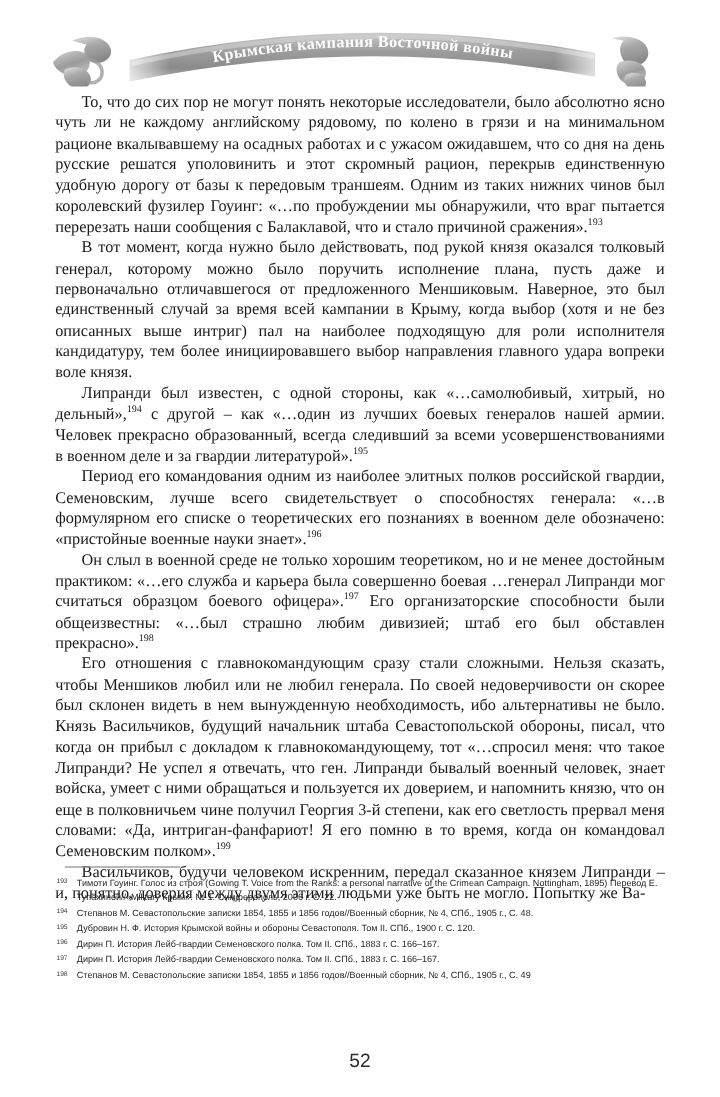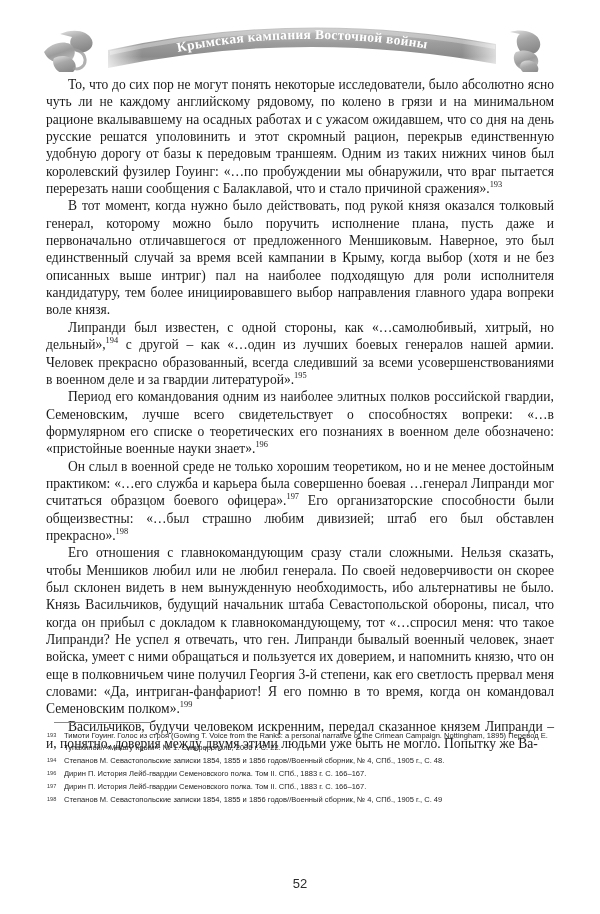--- a/index.html
+++ b/index.html
@@ -116,21 +116,21 @@
   }
 
   
   .page-number {
     position: absolute;
     left: 0;
     top: 876px;
     width: 600px;
     text-align: center;
     font-family: "Liberation Sans", "DejaVu Sans", sans-serif;
-    font-size: 13px;
+    font-size: 16px;
     color: #2b2b2b;
   }
 </style>
 </head>
 <body>
 
 <div class="page">
 
   <div class="header-banner">
     <svg class="banner-svg" width="600" height="62" viewBox="0 0 600 62">
@@ -195,21 +195,21 @@
   </div>
 
   <div class="content">
 
     <p class="para"><span>То, что до сих пор не могут понять некоторые исследователи, было абсолютно ясно чуть ли не каждому английскому рядовому, по колено в грязи и на минимальном рационе вкалывавшему на осадных работах и с ужасом ожидавшем, что со дня на день русские решатся уполовинить и этот скромный рацион, перекрыв единственную удобную дорогу от базы к передовым траншеям. Одним из таких нижних чинов был королевский фузилер Гоуинг: «…по пробуждении мы обнаружили, что враг пытается перерезать наши сообщения с Балаклавой, что и стало причиной сражения».</span><sup class="fn">193</sup></p>
 
     <p class="para"><span>В тот момент, когда нужно было действовать, под рукой князя оказался толковый генерал, которому можно было поручить исполнение плана, пусть даже и первоначально отличавшегося от предложенного Меншиковым. Наверное, это был единственный случай за время всей кампании в Крыму, когда выбор (хотя и не без описанных выше интриг) пал на наиболее подходящую для роли исполнителя кандидатуру, тем более инициировавшего выбор направления главного удара вопреки воле князя.</span></p>
 
     <p class="para"><span>Липранди был известен, с одной стороны, как «…самолюбивый, хитрый, но дельный»,</span><sup class="fn">194</sup><span> с другой – как «…один из лучших боевых генералов нашей армии. Человек прекрасно образованный, всегда следивший за всеми усовершенствованиями в военном деле и за гвардии литературой».</span><sup class="fn">195</sup></p>
 
-    <p class="para"><span>Период его командования одним из наиболее элитных полков российской гвардии, Семеновским, лучше всего свидетельствует о способностях вопреки: «…в формулярном его списке о теоретических его познаниях в военном деле обозначено: «пристойные военные науки знает».</span><sup class="fn">196</sup></p>
+    <p class="para"><span>Период его командования одним из наиболее элитных полков российской гвардии, Семеновским, лучше всего свидетельствует о способностях генерала: «…в формулярном его списке о теоретических его познаниях в военном деле обозначено: «пристойные военные науки знает».</span><sup class="fn">196</sup></p>
 
     <p class="para"><span>Он слыл в военной среде не только хорошим теоретиком, но и не менее достойным практиком: «…его служба и карьера была совершенно боевая …генерал Липранди мог считаться образцом боевого офицера».</span><sup class="fn">197</sup><span> Его организаторские способности были общеизвестны: «…был страшно любим дивизией; штаб его был обставлен прекрасно».</span><sup class="fn">198</sup></p>
 
     <p class="para"><span>Его отношения с главнокомандующим сразу стали сложными. Нельзя сказать, чтобы Меншиков любил или не любил генерала. По своей недоверчивости он скорее был склонен видеть в нем вынужденную необходимость, ибо альтернативы не было. Князь Васильчиков, будущий начальник штаба Севастопольской обороны, писал, что когда он прибыл с докладом к главнокомандующему, тот «…спросил меня: что такое Липранди? Не успел я отвечать, что ген. Липранди бывалый военный человек, знает войска, умеет с ними обращаться и пользуется их доверием, и напомнить князю, что он еще в полковничьем чине получил Георгия 3-й степени, как его светлость прервал меня словами: «Да, интриган-фанфариот! Я его помню в то время, когда он командовал Семеновским полком».</span><sup class="fn">199</sup></p>
 
     <p class="para"><span>Васильчиков, будучи человеком искренним, передал сказанное князем Липранди – и, понятно, доверия между двумя этими людьми уже быть не могло. Попытку же Ва-</span></p>
 
   </div>
 
   <div class="footnotes">
@@ -217,20 +217,24 @@
     <ol class="fn-list">
       <li class="fn-item">
         <span class="fn-num">193</span>
         <span class="fn-text">Тимоти Гоуинг. Голос из строя (Gowing T. Voice from the Ranks: a personal narrative of the Crimean Campaign. Nottingham, 1895) Перевод Е. Тупахиной//«Military Крым». № 1. Симферополь, 2006 г. С. 22.</span>
       </li>
       <li class="fn-item">
         <span class="fn-num">194</span>
         <span class="fn-text">Степанов М. Севастопольские записки 1854, 1855 и 1856 годов//Военный сборник, № 4, СПб., 1905 г., С. 48.</span>
       </li>
       <li class="fn-item">
+        <span class="fn-num">195</span>
+        <span class="fn-text">Дубровин Н. Ф. История Крымской войны и обороны Севастополя. Том II. СПб., 1900 г. С. 120.</span>
+      </li>
+      <li class="fn-item">
         <span class="fn-num">196</span>
         <span class="fn-text">Дирин П. История Лейб-гвардии Семеновского полка. Том II. СПб., 1883 г. С. 166–167.</span>
       </li>
       <li class="fn-item">
         <span class="fn-num">197</span>
         <span class="fn-text">Дирин П. История Лейб-гвардии Семеновского полка. Том II. СПб., 1883 г. С. 166–167.</span>
       </li>
       <li class="fn-item">
         <span class="fn-num">198</span>
         <span class="fn-text">Степанов М. Севастопольские записки 1854, 1855 и 1856 годов//Военный сборник, № 4, СПб., 1905 г., С. 49</span>

